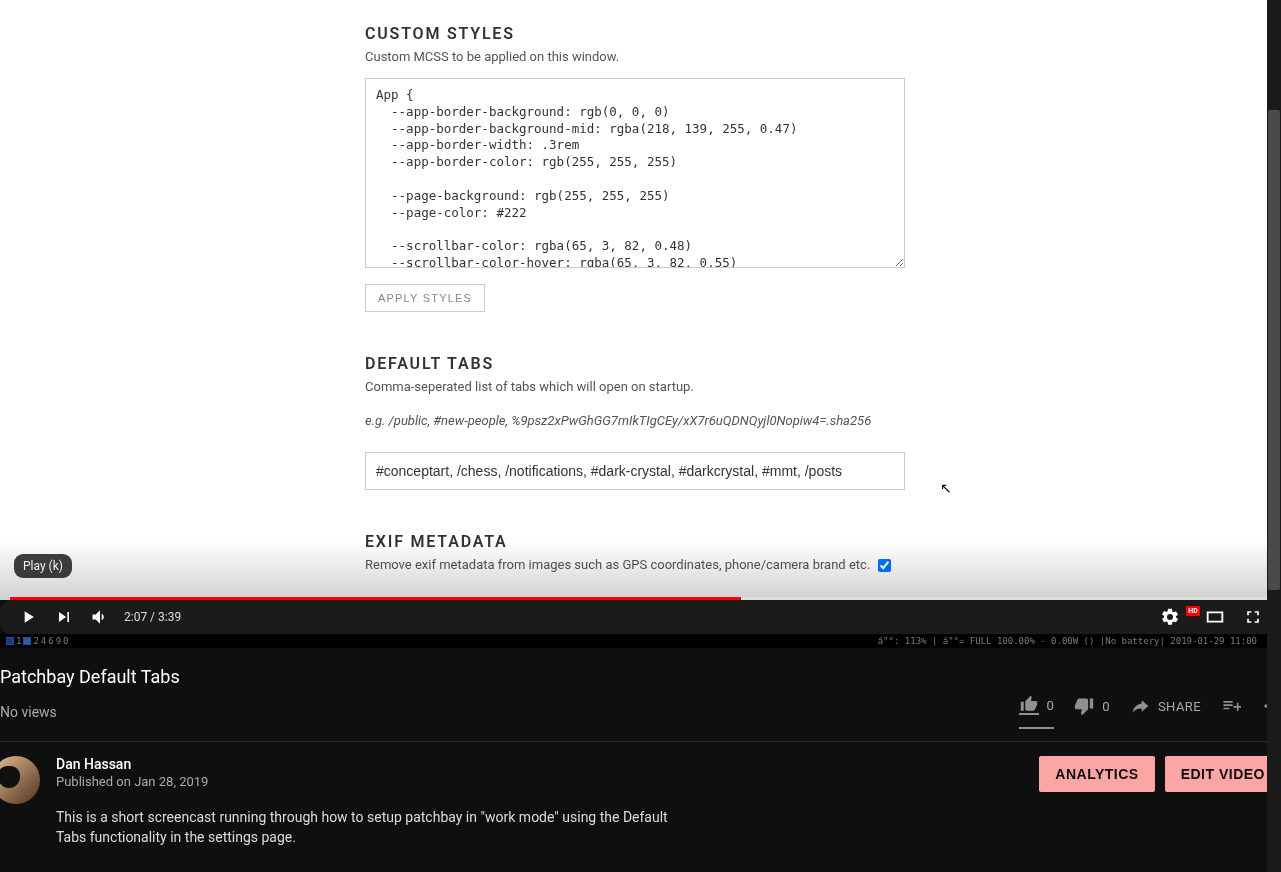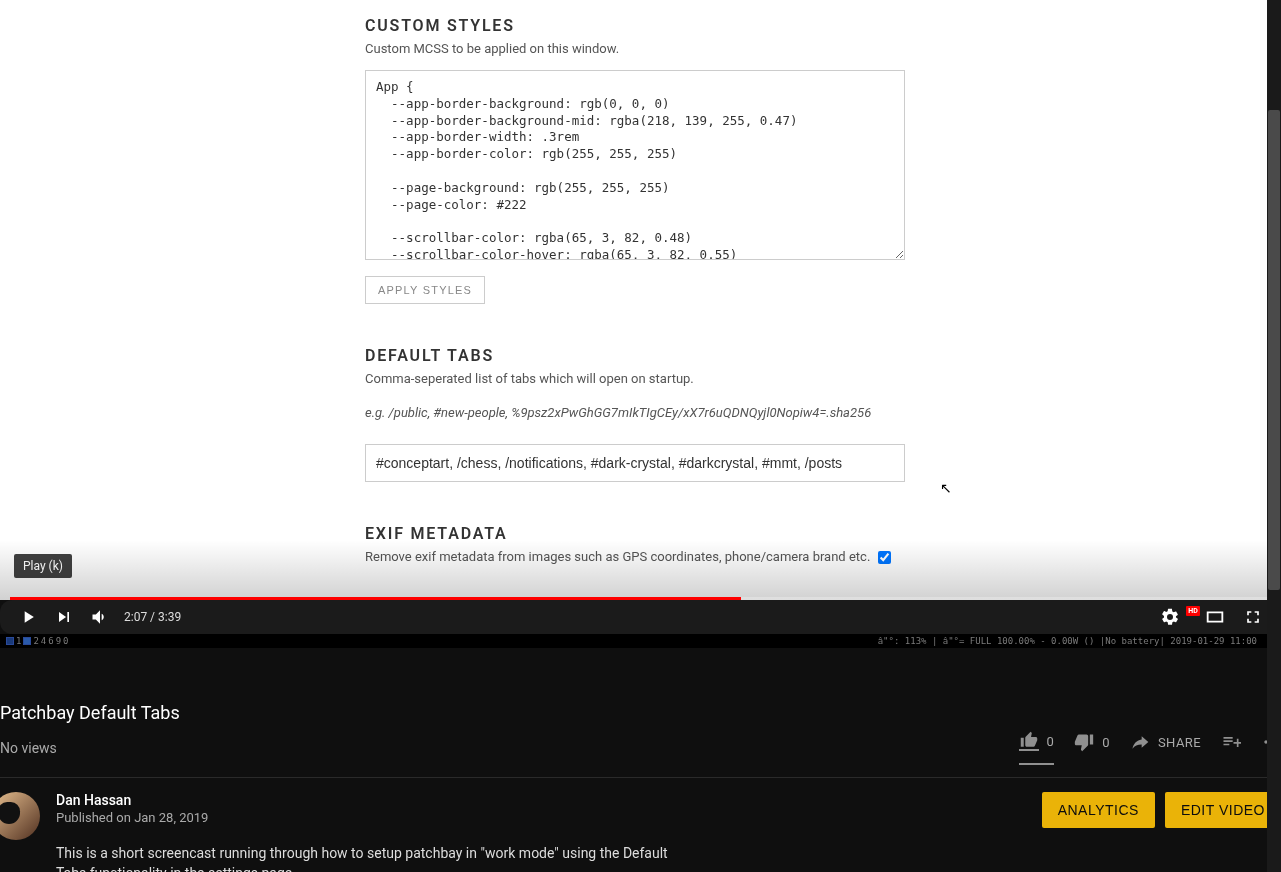--- a/index.html
+++ b/index.html
@@ -1,37 +1,37 @@
 <!DOCTYPE html>
 <html><head>
 <meta charset="utf-8">
 <style>
   * { margin: 0; padding: 0; box-sizing: border-box; }
   html, body { width: 1281px; height: 872px; font-family: Roboto, Arial, sans-serif; background: #0f0f0f; overflow: hidden; }
   
   
   .video-area { position: relative; width: 100%; height: 600px; background: #fff; overflow: hidden; }
-  .app-content { position: absolute; left: 365px; top: 16px; width: 540px; color: #222; }
+  .app-content { position: absolute; left: 365px; top: 24px; width: 540px; color: #222; }
   .sec-title { font-size: 16px; font-weight: 600; letter-spacing: 1.8px; text-transform: uppercase; color: #333; margin-bottom: 6px; }
   .sec-desc { font-size: 13px; color: #555; margin-bottom: 14px; }
   .sec-desc em { font-style: italic; display: block; margin-top: 19px; color: #555; }
   textarea.mcss { width: 100%; height: 190px; border: 1px solid #ccc; padding: 8px 10px; font-family: monospace; font-size: 12.5px; line-height: 16.8px; color: #333; resize: both; white-space: pre; overflow: hidden; }
   textarea.mcss::-webkit-scrollbar { width: 10px; }
   textarea.mcss::-webkit-scrollbar-thumb { background: rgba(155,130,190,0.6); }
   .apply-btn { margin-top: 12px; border: 1px solid #ccc; background: #fff; padding: 7px 12px; font-size: 11px; letter-spacing: 1.2px; color: #888; cursor: pointer; text-transform: uppercase; }
   .sec2 { margin-top: 42px; }
   .tabs-input { width: 100%; border: 1px solid #ccc; padding: 10px 10px; font-size: 14px; color: #333; margin-top: 10px; }
   .sec3 { margin-top: 42px; }
   .exif-row { font-size: 13px; color: #555; }
   .exif-row input { margin-left: 4px; vertical-align: middle; }
   .cursor-pointer { position: absolute; left: 940px; top: 480px; font-size: 14px; color: #000; }
   
   
   .video-fade { position: absolute; bottom: 0; left: 0; right: 0; height: 60px; background: linear-gradient(to bottom, rgba(0,0,0,0), rgba(0,0,0,0.18)); }
-  .play-tooltip { position: absolute; bottom: 22px; left: 14px; background: rgba(0,0,0,0.75); color: #eee; font-size: 12px; padding: 5px 9px; border-radius: 2px; }
+  .play-tooltip { position: absolute; bottom: 22px; left: 14px; background: rgba(0,0,0,0.75); color: #eee; font-size: 12px; padding: 5px 9px; border-radius: 9px; }
   
   
   .player-chrome { position: relative; height: 34px; background: #1b1b1b; border-radius: 12px; }
   .progress-track { position: absolute; top: -3px; left: 10px; right: 10px; height: 3px; background: rgba(255,255,255,0.28); }
   .progress-fill { height: 100%; background: #ff0000; width: 58%; }
   .controls { display: flex; align-items: center; height: 100%; padding: 0 10px; color: #fff; }
   .ctrl-btn { width: 36px; height: 34px; display: flex; align-items: center; justify-content: center; cursor: pointer; }
   .ctrl-btn svg { fill: #fff; }
   .time-text { font-size: 12px; color: #ddd; margin-left: 6px; }
   .spacer { flex: 1; }
@@ -40,36 +40,36 @@
   
   
   .status-bar { height: 14px; background: #000; color: #7a7a7a; font-family: monospace; font-size: 9px; display: flex; align-items: center; padding: 0 6px; justify-content: space-between; }
   .status-left { display: flex; gap: 2px; align-items: center; }
   .ws-box { width: 8px; height: 8px; background: #1a3a7a; border: 1px solid #2a4a9a; }
   .status-right { display: flex; gap: 10px; align-items: center; }
   .rec-dot { width: 8px; height: 8px; background: #cc2222; border-radius: 1px; }
   
   
   .meta-area { background: #0f0f0f; color: #fff; padding: 18px 0 0 0; }
-  .vid-title { font-size: 18px; font-weight: 400; color: #fff; margin-bottom: 8px; margin-top: 36px; }
+  .vid-title { font-size: 18px; font-weight: 400; color: #fff; margin-bottom: 8px; }
   .stats-row { display: flex; align-items: center; justify-content: space-between; border-bottom: 1px solid #2a2a2a; padding-bottom: 12px; margin-bottom: 14px; gap: 48px; }
   .views { font-size: 14px; color: #aaa; }
   .actions { display: flex; align-items: center; gap: 20px; color: #aaa; font-size: 13px; }
   .action { display: flex; align-items: center; gap: 8px; cursor: pointer; letter-spacing: 0.4px; padding-bottom: 12px; }
   .action svg { fill: #909090; }
   .action.liked, .action.liked svg { border-bottom: 2px solid #909090; }
   .desc-row { display: flex; align-items: flex-start; gap: 16px; }
   .avatar { width: 48px; height: 48px; border-radius: 50%; background: linear-gradient(135deg,#e8c090,#503020); flex-shrink: 0; margin-left: -8px; position: relative; overflow: hidden; }
   .avatar::after { content:""; position:absolute; left:6px; top:10px; width:22px; height:22px; background:#111; border-radius:50% 50% 60% 60%; }
   .channel-col { flex: 1; }
   .channel-name { font-size: 14px; font-weight: 500; color: #fff; }
   .pub-date { font-size: 13px; color: #aaa; margin-top: 2px; }
   .desc-text { font-size: 14px; color: #ddd; margin-top: 18px; max-width: 620px; line-height: 1.45; }
   .owner-btns { display: flex; gap: 10px; align-items: flex-start; }
-  .owner-btn { background: #eab308; color: #0d0d0d; font-size: 14px; font-weight: 400; letter-spacing: 0.5px; padding: 10px 16px; border: none; cursor: pointer; border-radius: 2px; }
+  .owner-btn { background: #fca5a5; color: #0d0d0d; font-size: 14px; font-weight: 700; letter-spacing: 0.5px; padding: 10px 16px; border: none; cursor: pointer; border-radius: 2px; }
   
   
   .page-scroll { position: absolute; right: 0; top: 0; width: 14px; height: 872px; background: #1a1a1a; }
   .page-scroll-thumb { position: absolute; right: 1px; top: 110px; width: 12px; height: 480px; background: #4a4a4a; border-radius: 2px; }
 </style>
 </head>
 <body>
 
 <div class="video-area">
   <div class="app-content">

